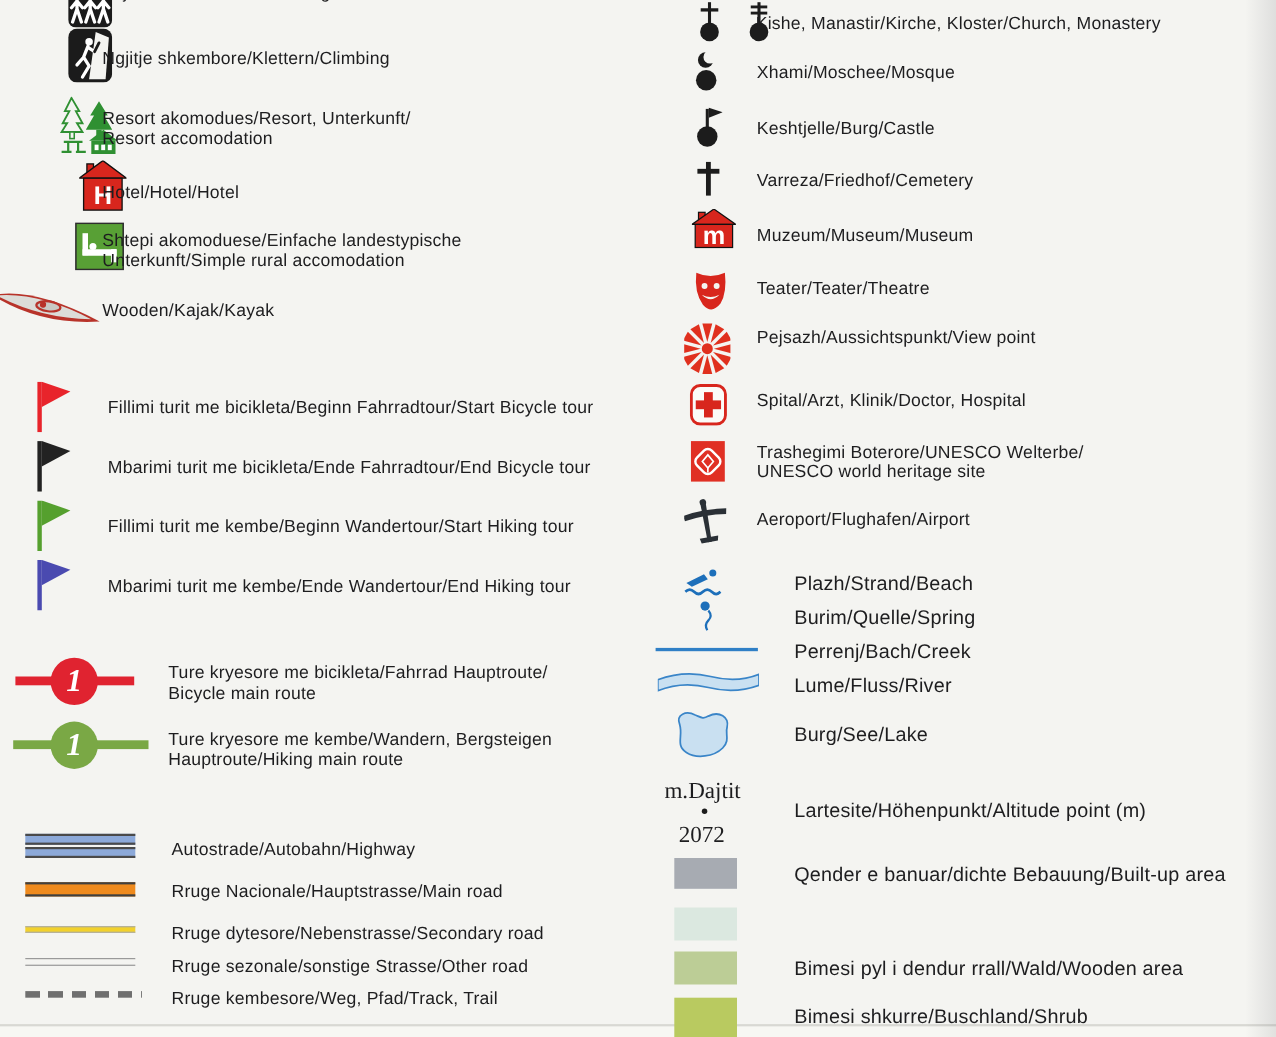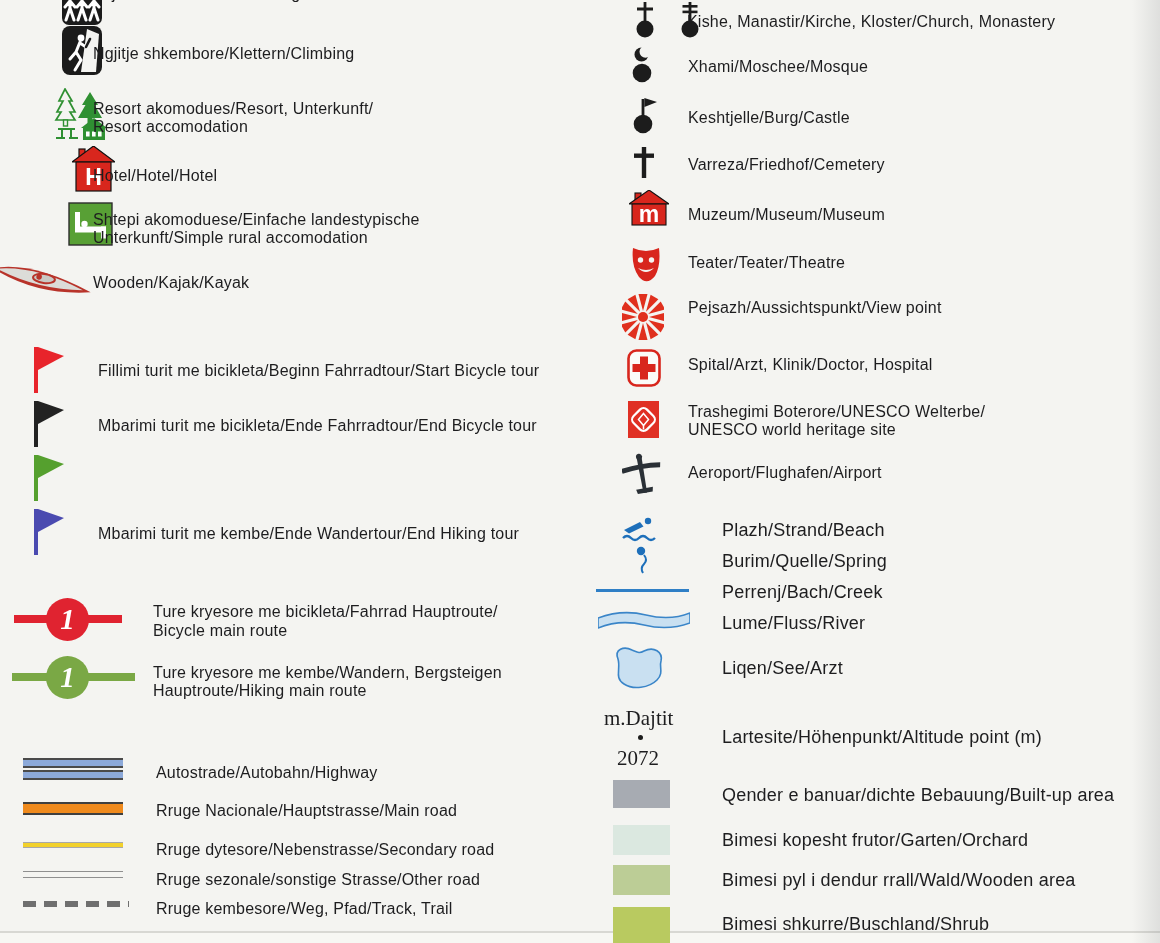--- a/index.html
+++ b/index.html
@@ -106,20 +106,21 @@
   <svg class="ic" style="left:31px;top:401px" width="34" height="46" viewBox="0 0 34 46">
     <rect x="3" y="0" width="4" height="46" fill="#222"></rect>
       <path d="M7 0 L33 9 L7 23 Z" fill="#222"></path>
   </svg>
   <div class="lbl" style="left:98px;top:416px">Mbarimi turit me bicikleta/Ende Fahrradtour/End Bicycle tour</div>
 
   <svg class="ic" style="left:31px;top:455px" width="34" height="46" viewBox="0 0 34 46">
     <rect x="3" y="0" width="4" height="46" fill="#55a02e"></rect>
       <path d="M7 0 L33 9 L7 23 Z" fill="#55a02e"></path>
   </svg>
+  <div class="lbl" style="left:98px;top:470px">Fillimi turit me kembe/Beginn Wandertour/Start Hiking tour</div>
 
   <svg class="ic" style="left:31px;top:509px" width="34" height="46" viewBox="0 0 34 46">
     <rect x="3" y="0" width="4" height="46" fill="#4a4ab0"></rect>
       <path d="M7 0 L33 9 L7 23 Z" fill="#4a4ab0"></path>
   </svg>
   <div class="lbl" style="left:98px;top:524px">Mbarimi turit me kembe/Ende Wandertour/End Hiking tour</div>
 
   <div class="route-line" style="left:14px;top:615px;width:108px;background:#e02330"></div>
   <div class="route-badge" style="left:46px;top:598px;background:#e02330">1</div>
   <div class="lbl" style="left:153px;top:602px">Ture kryesore me bicikleta/Fahrrad Hauptroute/</div>
@@ -267,32 +268,31 @@
   <div class="lbl lbl-sm" style="left:722px;top:583px">Perrenj/Bach/Creek</div>
 
   <svg class="ic" style="left:598px;top:606px" width="92" height="30" viewBox="0 0 92 30">
     <path d="M0 12 Q24 3 48 9 Q72 15 92 7 L92 17 Q70 25 46 19 Q22 13 0 22 Z" fill="#c9e0f1" stroke="#3a85c8" stroke-width="1.6"></path>
   </svg>
   <div class="lbl lbl-sm" style="left:722px;top:614px">Lume/Fluss/River</div>
 
   <svg class="ic" style="left:608px;top:643px" width="58" height="49" viewBox="0 0 58 49">
     <path d="M10 16 C6 6 16 3 24 7 C29 9 31 11 36 8 C46 3 55 9 53 18 C51 24 56 30 49 37 C41 45 25 47 16 41 C6 35 13 26 10 16 Z" fill="#c9e0f1" stroke="#3a85c8" stroke-width="1.6"></path>
   </svg>
-  <div class="lbl lbl-sm" style="left:722px;top:659px">Liqen/See/Arzt</div>
+  <div class="lbl lbl-sm" style="left:722px;top:659px">Burg/See/Lake</div>
 
   <div class="serifit" style="left:604px;top:706px">m.Dajtit</div>
   <div class="ic" style="left:638px;top:735px;width:5px;height:5px;border-radius:50%;background:#1c1c1c"></div>
   <div class="serifit" style="left:617px;top:746px">2072</div>
   <div class="lbl lbl-sm" style="left:722px;top:728px">Lartesite/Höhenpunkt/Altitude point (m)</div>
 
   <div class="sw" style="left:613px;top:780px;height:28px;background:#a7abb2"></div>
   <div class="lbl lbl-sm" style="left:722px;top:786px">Qender e banuar/dichte Bebauung/Built-up area</div>
 
   <div class="sw" style="left:613px;top:825px;height:30px;background:#dbe8e0"></div>
-  <div class="lbl lbl-sm" style="left:722px;top:831px">Bimesi kopesht frutor/Garten/Orchard</div>
 
   <div class="sw" style="left:613px;top:865px;height:30px;background:#bccd96"></div>
   <div class="lbl lbl-sm" style="left:722px;top:871px">Bimesi pyl i dendur rrall/Wald/Wooden area</div>
 
   <div class="sw" style="left:613px;top:907px;height:36px;background:#b9ca60"></div>
   <div class="lbl lbl-sm" style="left:722px;top:915px">Bimesi shkurre/Buschland/Shrub</div>
 
 </div>
 
 </body></html>

